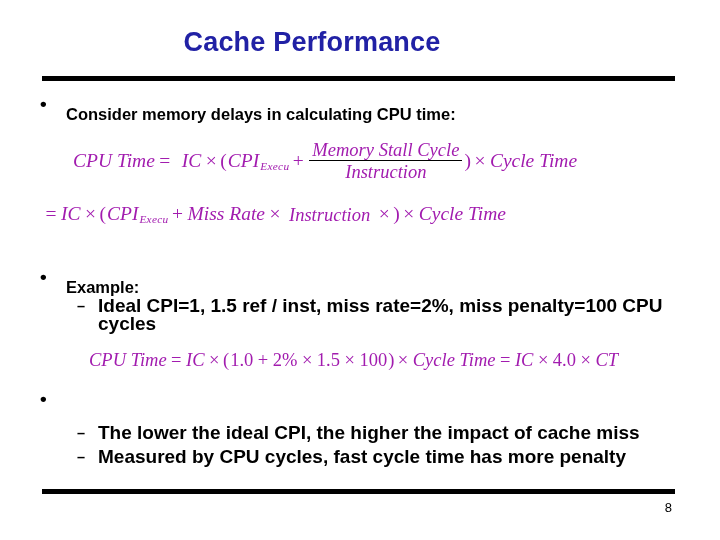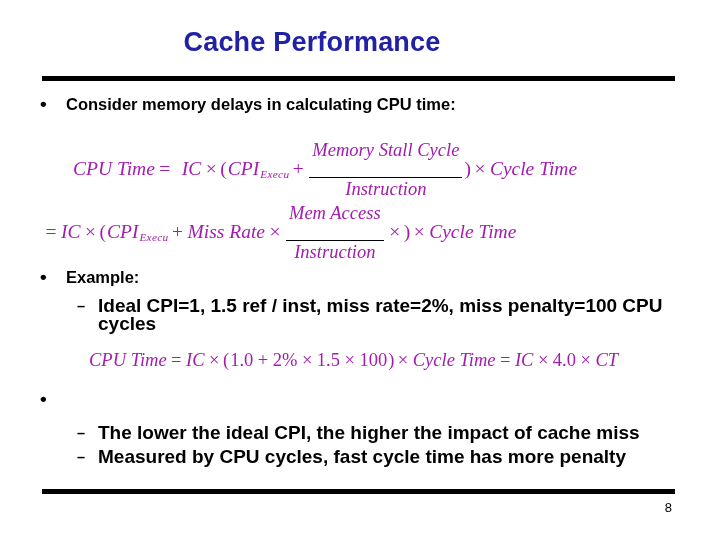--- a/index.html
+++ b/index.html
@@ -64,20 +64,21 @@
     line-height: 20px;
     font-weight: bold;
     color: #000;
   }
   .bullet-text {
     font-family: "Liberation Sans", sans-serif;
     font-size: 16.5px;
     font-weight: bold;
     line-height: 20px;
     color: #000000;
+    margin-top: 10px;
   }
 
   .b1 { left: 40px; top: 94px; }
   .b2 { left: 40px; top: 267px; }
   .b3 { left: 40px; top: 389px; }
 
   
   .sub-row {
     position: absolute;
     display: flex;
@@ -133,21 +134,21 @@
 
   .frac {
     display: inline-flex;
     flex-direction: column;
     align-items: center;
     vertical-align: middle;
     margin: 0 2px;
     line-height: 1.04;
   }
   .frac .num {
-    padding: 0 3px 18px 3px;
+    padding: 0 3px 1px 3px;
     border-bottom: 1.6px solid #000;
     font-size: 0.95em;
   }
   .frac .den {
     padding: 1px 3px 0 3px;
     font-size: 0.95em;
   }
 
   
   .page-num {
@@ -195,21 +196,20 @@
     <span class="op">=</span>
     <span class="m">IC</span>
     <span class="op">×</span>
     <span class="paren">(</span>
     <span class="m">CPI</span>
     <span class="sub">Execu</span>
     <span class="op">+</span>
     <span class="m">Miss Rate</span>
     <span class="op">×</span>
     <span class="frac">
-      <span class="num">Mem Access</span>
       <span class="den">Instruction</span>
     </span>
     <span class="op">×</span>
     <span class="paren">)</span>
     <span class="op">×</span>
     <span class="m">Cycle Time</span>
   </div>
 
   <div class="bullet-row b2">
     <span class="bullet-mark">•</span>

